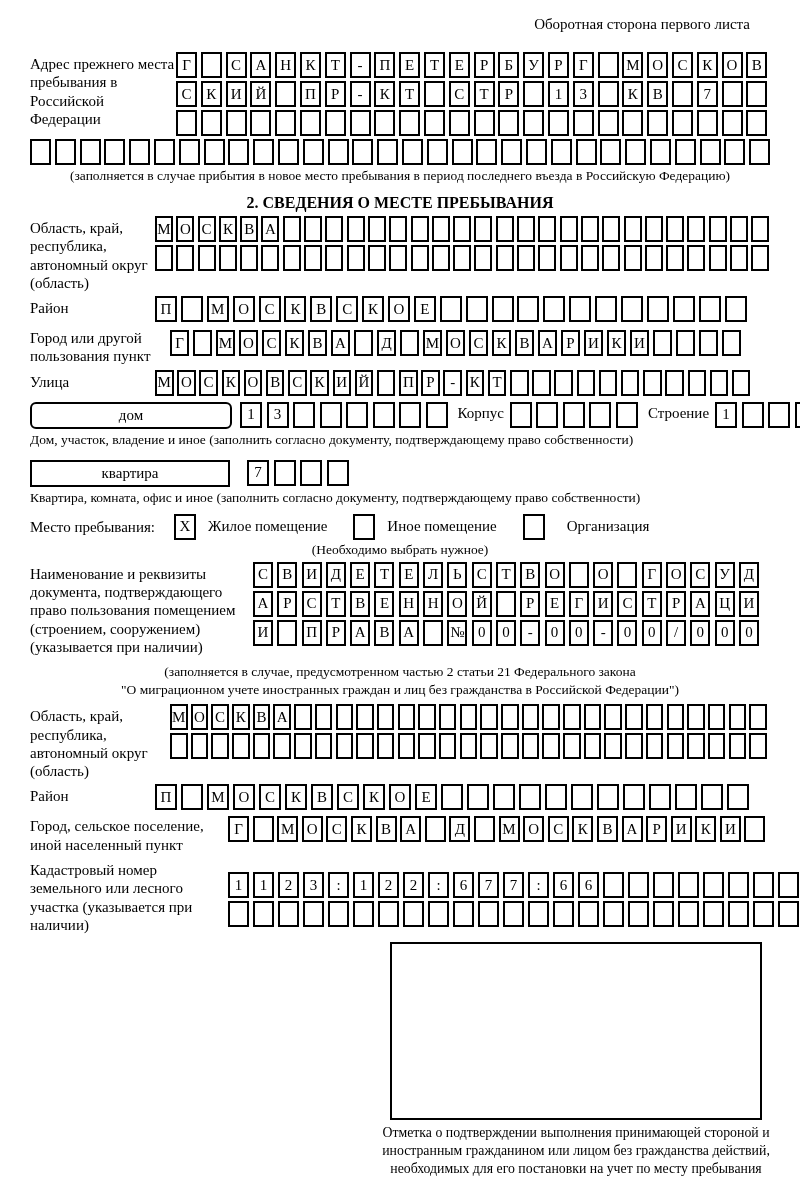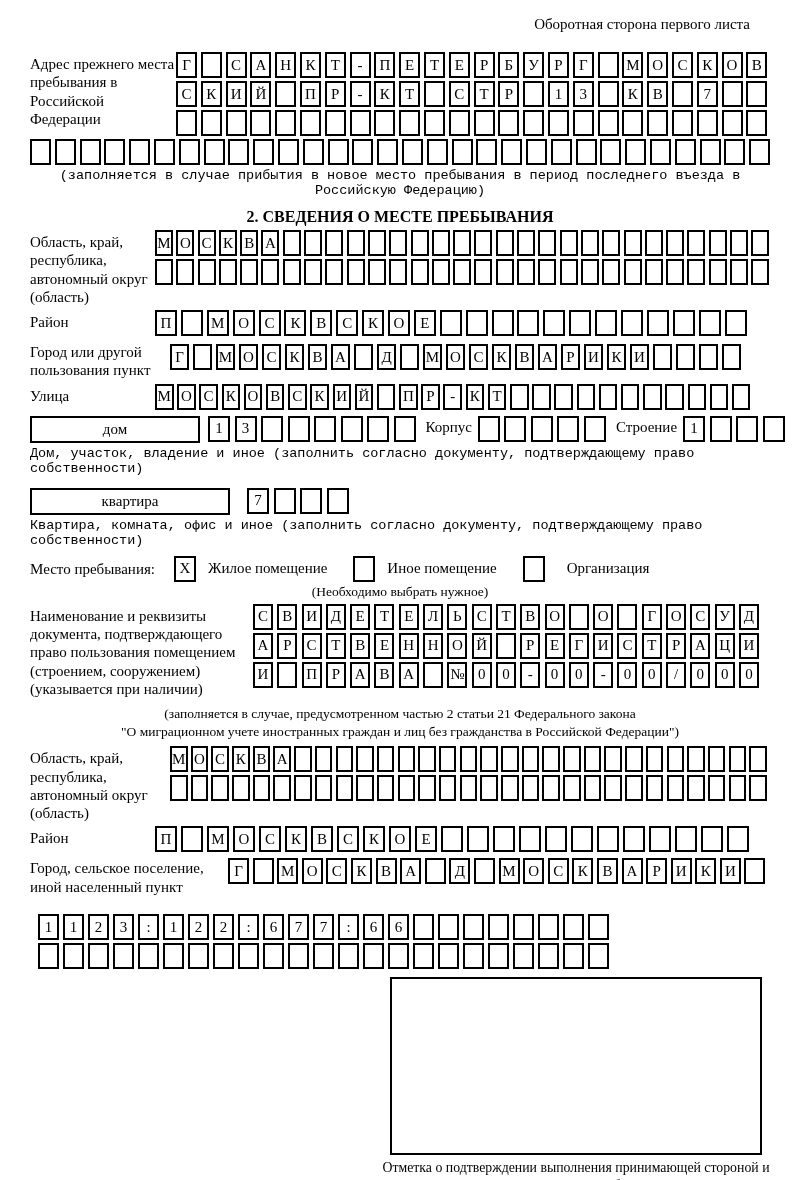--- a/index.html
+++ b/index.html
@@ -15,21 +15,21 @@
   .w140{width:140px;} .w192{width:192px;} .w190{width:190px;}
 
   .rows{display:flex;flex-direction:column;gap:3px;}
   .cells{display:flex;gap:var(--g,4px);flex:none;}
   .cell{box-sizing:border-box;flex:none;width:var(--cw,20px);height:26px;border:2px solid #000;
         display:flex;align-items:center;justify-content:center;font-size:15px;background:#fff;}
   .widebox{box-sizing:border-box;border:2px solid #000;height:27px;display:flex;align-items:center;
            justify-content:center;font-size:15px;flex:none;background:#fff;}
   .inline-label{font-size:15px;padding:3px 6px 0 10px;flex:none;}
 
-  .footnote{font-size:13.5px;margin-top:3px;font-family:Liberation Mono, monospace;}
+  .footnote{font-size:13.5px;margin-top:3px;}
   .footnote.center{text-align:center;}
   .section-title{text-align:center;font-weight:bold;font-size:16px;margin-top:10px;}
 
   .stay-row{display:flex;align-items:center;margin-top:8px;gap:0;}
   .stay-row .flabel{padding-top:0;}
   .checkbox{width:22px;height:26px;margin:0 12px 0 2px;}
   .opt-label{font-size:15px;margin-right:24px;}
 
   .note-center{text-align:center;font-size:13.5px;margin-top:2px;}
 
@@ -318,21 +318,21 @@
         <span class="cell"></span>
         <span class="cell"></span>
         <span class="cell"></span>
         <span class="cell"></span>
         <span class="cell"></span>
         <span class="cell"></span>
       </div>
   </div>
 
   <div class="field" style="margin-top:6px;">
-    <div class="widebox" style="width:170px;">
+    <div class="widebox" style="width:202px;border-radius:6px;">
       <span>дом</span>
     </div>
     <div class="cells" style="--cw:22px;--g:4.5px;margin-left:8px;">
         <span class="cell">1</span>
         <span class="cell">3</span>
         <span class="cell"></span>
         <span class="cell"></span>
         <span class="cell"></span>
         <span class="cell"></span>
         <span class="cell"></span>
@@ -577,20 +577,21 @@
         <span class="cell">А</span>
         <span class="cell">Р</span>
         <span class="cell">И</span>
         <span class="cell">К</span>
         <span class="cell">И</span>
         <span class="cell"></span>
       </div>
   </div>
 
   <div class="field">
+    <div class="flabel w190">Кадастровый номер земельного или лесного участка (указывается при наличии)</div>
     <div class="rows" style="margin-left:8px;margin-top:14px;">
       <div class="cells" style="--cw:21px;--g:4px;">
           <span class="cell">1</span>
           <span class="cell">1</span>
           <span class="cell">2</span>
           <span class="cell">3</span>
           <span class="cell">:</span>
           <span class="cell">1</span>
           <span class="cell">2</span>
           <span class="cell">2</span>

